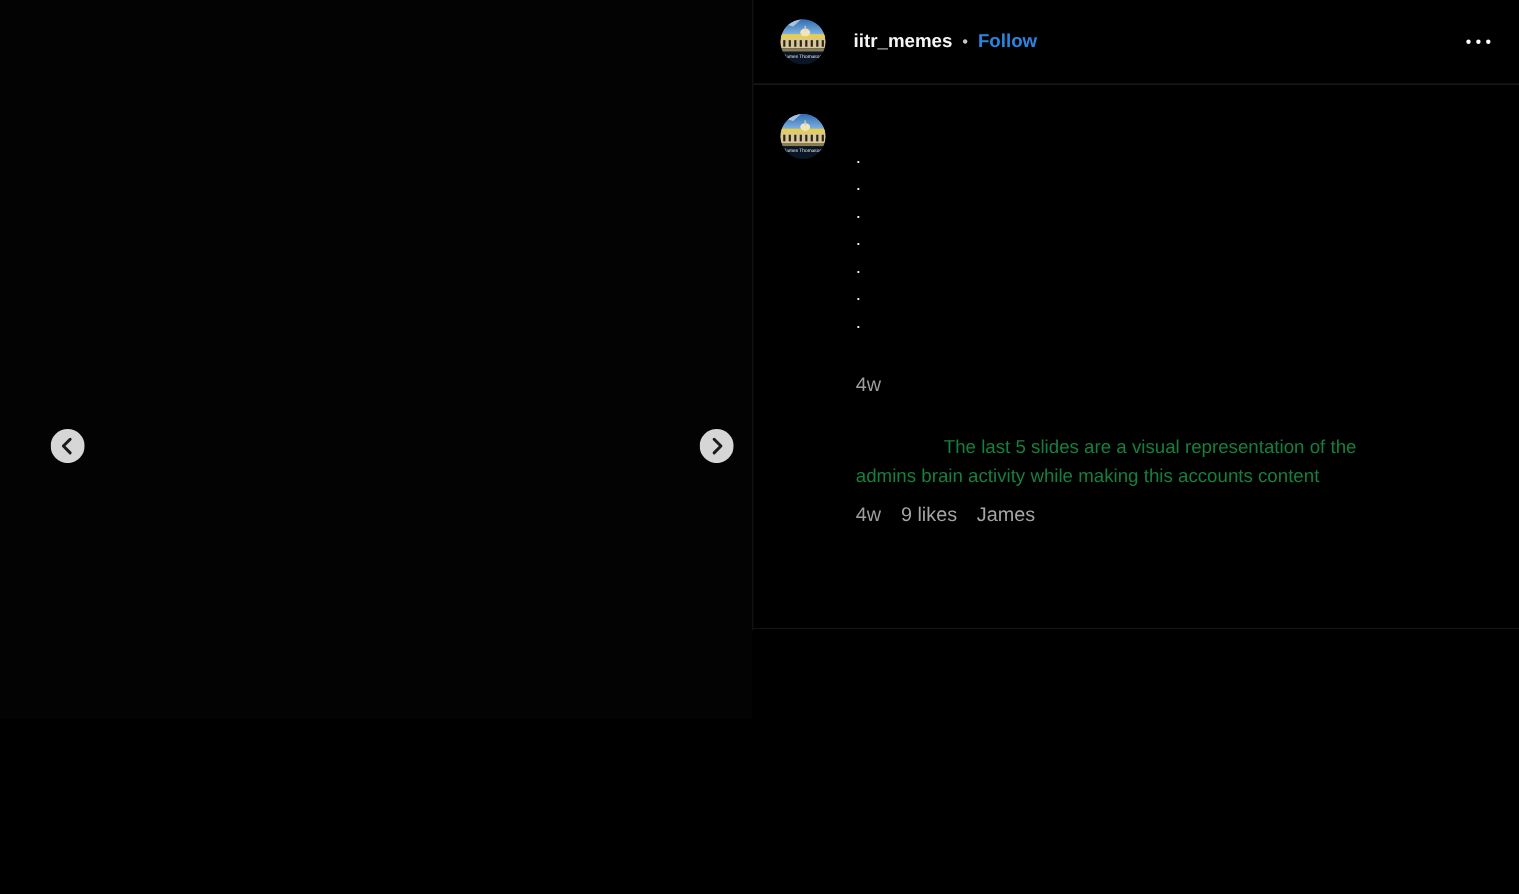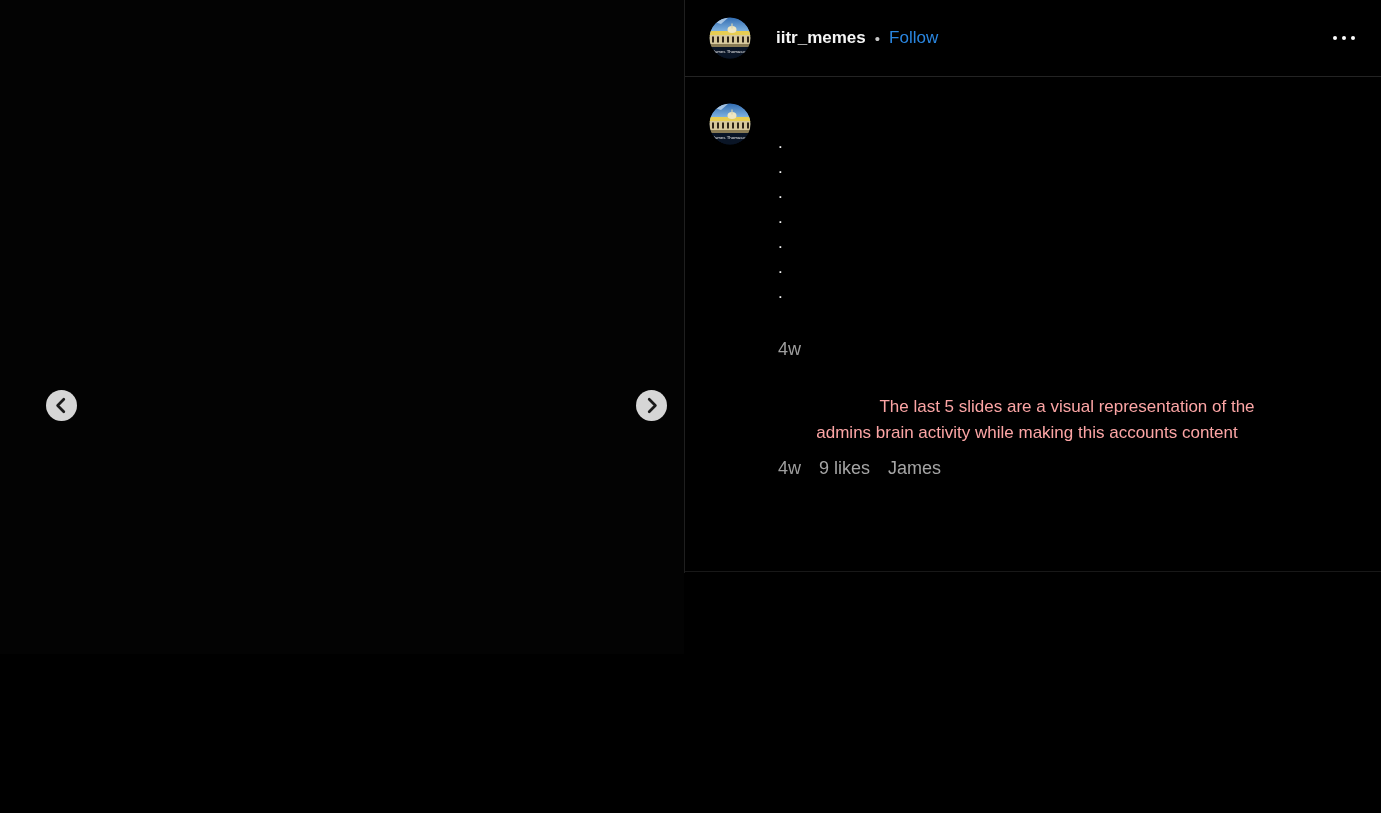--- a/index.html
+++ b/index.html
@@ -23,38 +23,38 @@
   .pane-divider{position:absolute;left:684px;top:0;width:1px;height:573px;background:#1f1f1f;}
   
   .detail-pane{position:absolute;left:685px;top:0;width:696px;height:813px;background:#000;display:flex;flex-direction:column;}
   .post-header{
     height:77px;border-bottom:1px solid #232323;display:flex;align-items:center;
     padding:0 24px;box-sizing:border-box;flex:0 0 auto;
   }
   .avatar{width:42px;height:42px;border-radius:50%;overflow:hidden;flex:0 0 auto;line-height:0;cursor:pointer;}
   .username{color:#f5f5f5;font-size:17px;font-weight:700;margin-left:25px;text-decoration:none;cursor:pointer;}
   .sep{color:#c7c7c7;font-size:15px;margin:0 9px;}
-  .follow{font-size:17px;font-weight:400;text-decoration:none;cursor:pointer;}
+  .follow{font-size:17px;font-weight:700;text-decoration:none;cursor:pointer;}
   .more{margin-left:auto;display:flex;gap:5px;padding:6px 2px;cursor:pointer;}
   .more i{width:4px;height:4px;border-radius:50%;background:#fdfdfd;}
   
   .comments{
     height:495px;box-sizing:border-box;border-bottom:1px solid #181818;
     padding:26px 24px 0;overflow:hidden;flex:0 0 auto;
   }
   .comment-row{display:flex;}
   .comment-row .body{width:498px;margin-left:27px;}
   .caption-body{margin-top:2px;}
   .line{min-height:25px;line-height:25px;font-size:17px;color:#f1f1f1;}
   .caption-author{font-weight:700;color:#f5f5f5;cursor:pointer;}
   .hashtags{color:#ececec;cursor:pointer;}
   .meta-row{margin-top:11px;display:flex;column-gap:18px;font-size:18px;color:#9e9e9e;line-height:17px;}
   .comment-block{margin-top:36px;}
   .avatar-spacer{width:42px;flex:0 0 auto;}
-  .ctext{font-size:17px;line-height:26px;color:#fca5a5;text-indent:80px;text-align:center;}
+  .ctext{font-size:17px;line-height:26px;color:#15803d;text-indent:80px;}
   .comment-meta{margin-top:14px;}
   .meta-strong{font-weight:400;color:#a5a5a5;cursor:pointer;}
   .below-comments{flex:1 1 auto;background:#000;}
 </style>
 </head>
 <body>
 
 <div class="stage">
 
   <div class="media-pane">

